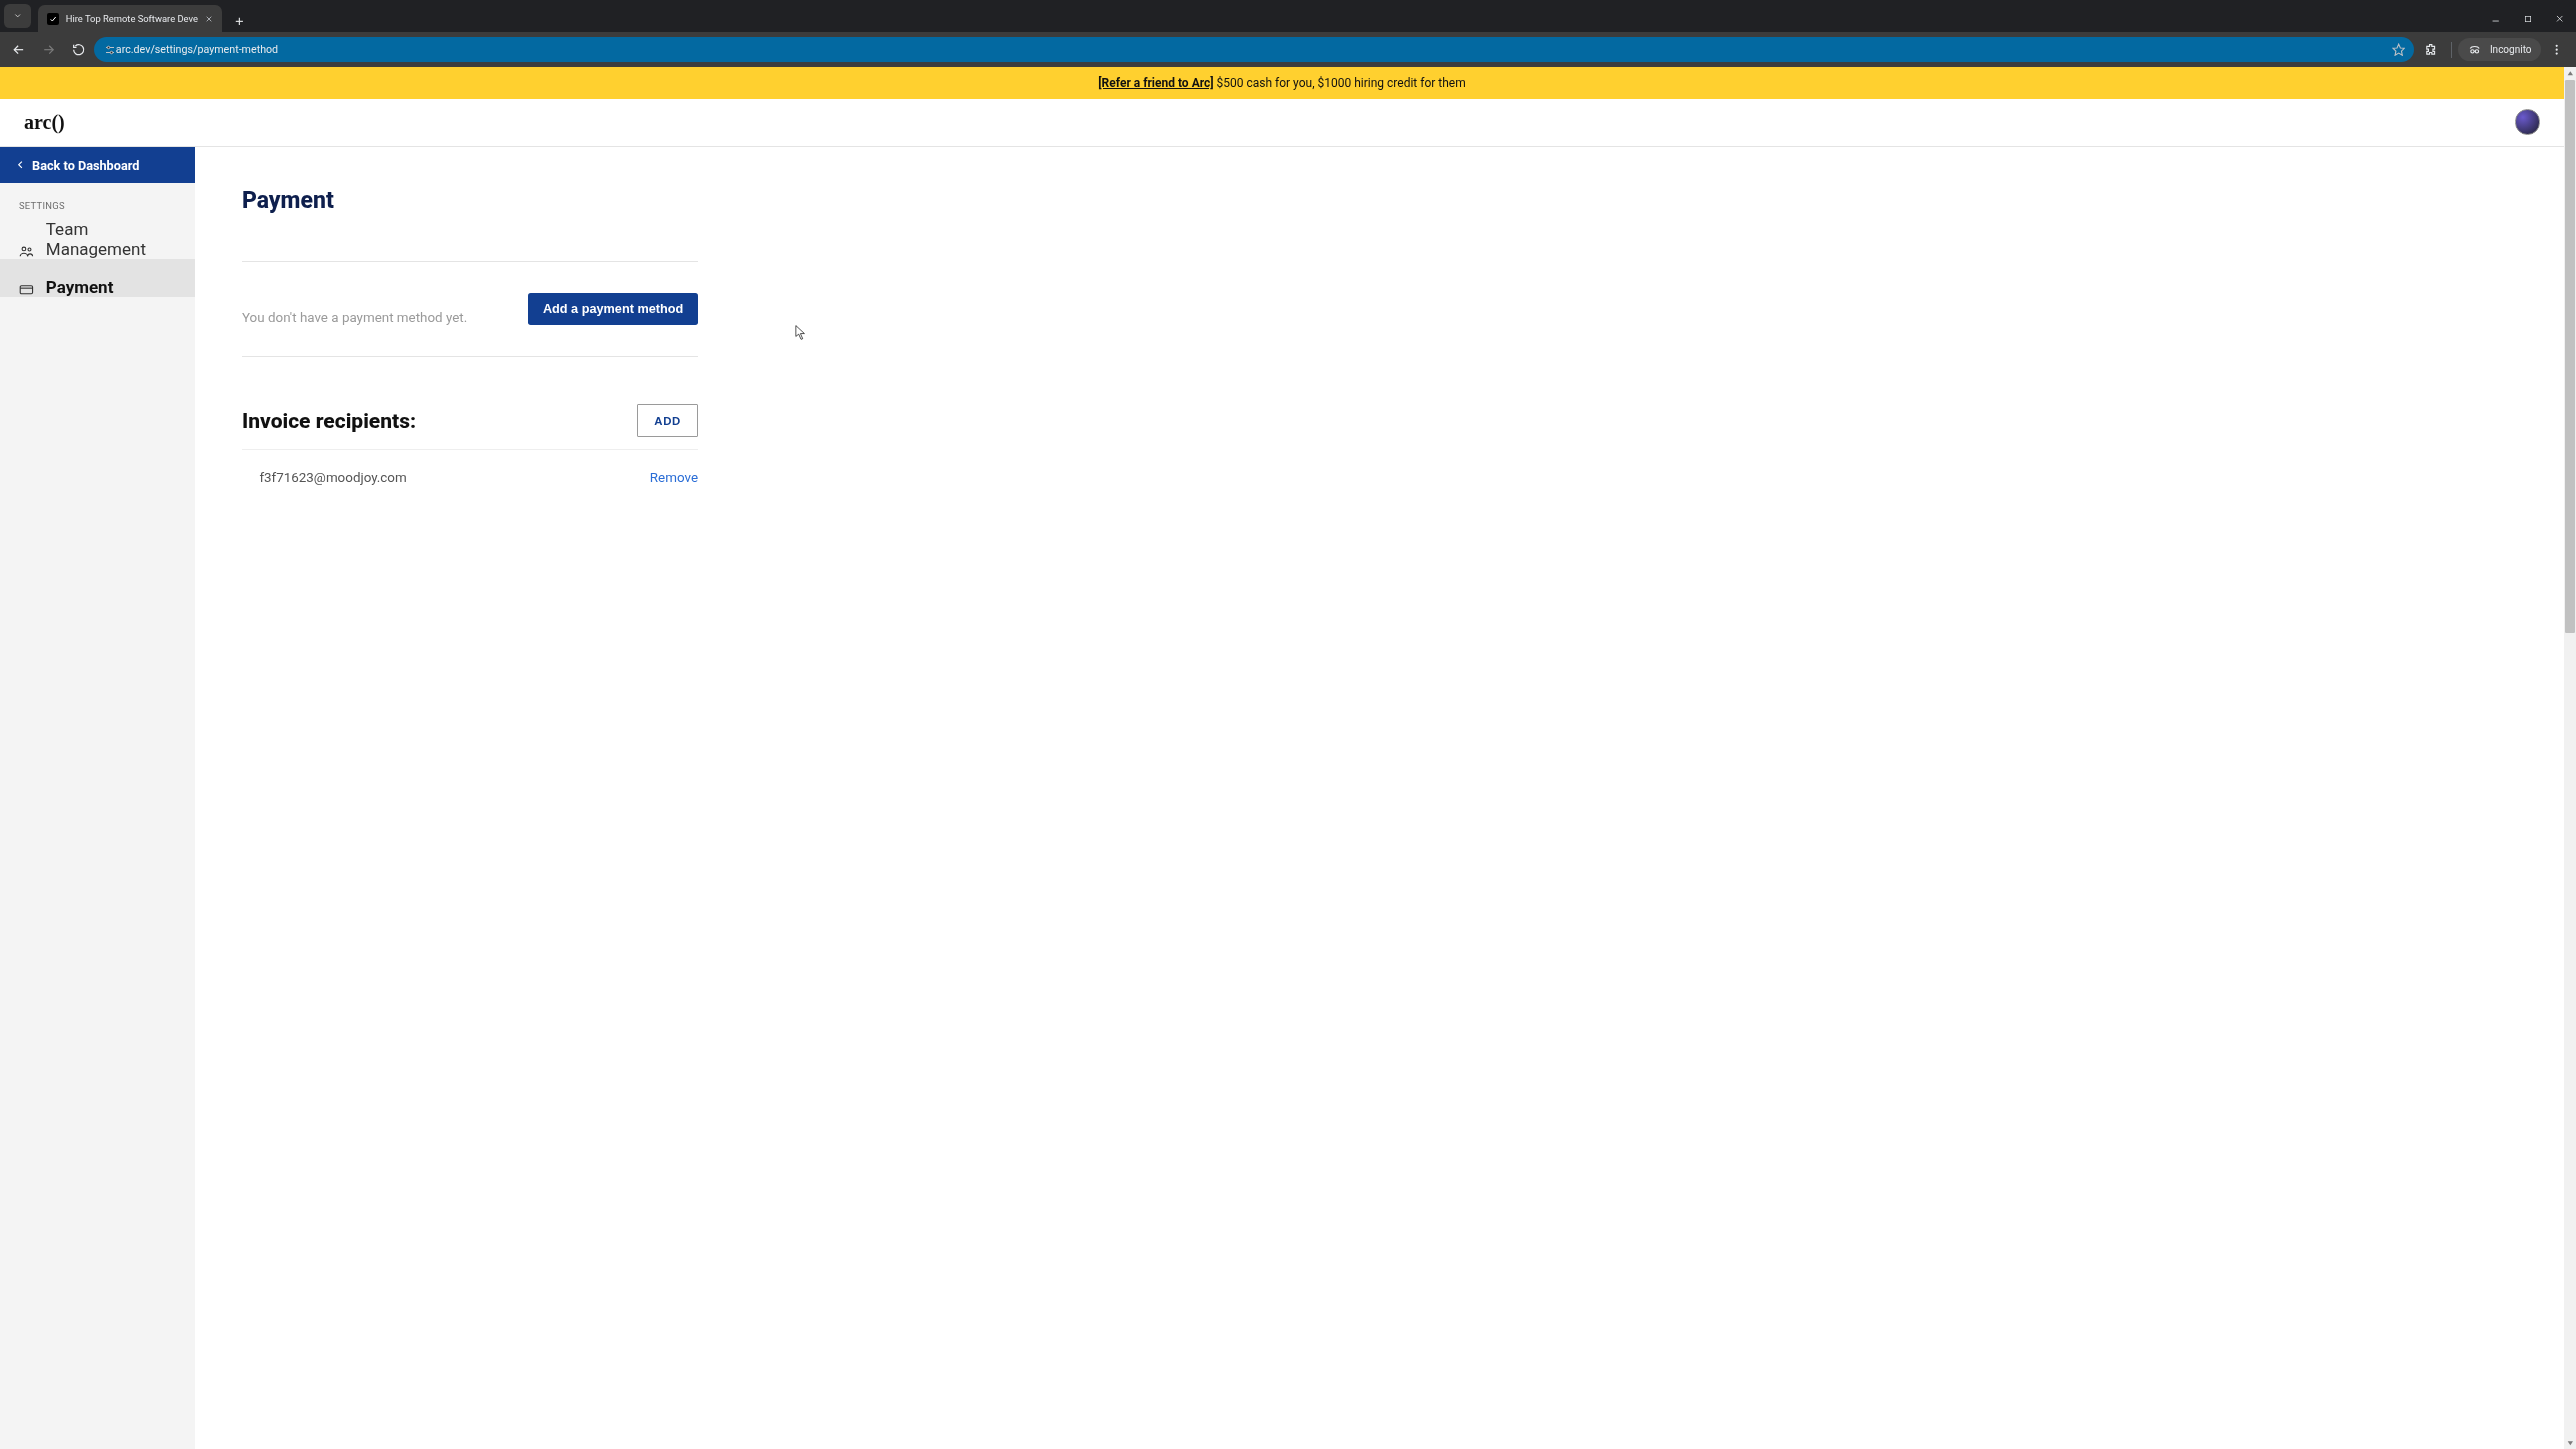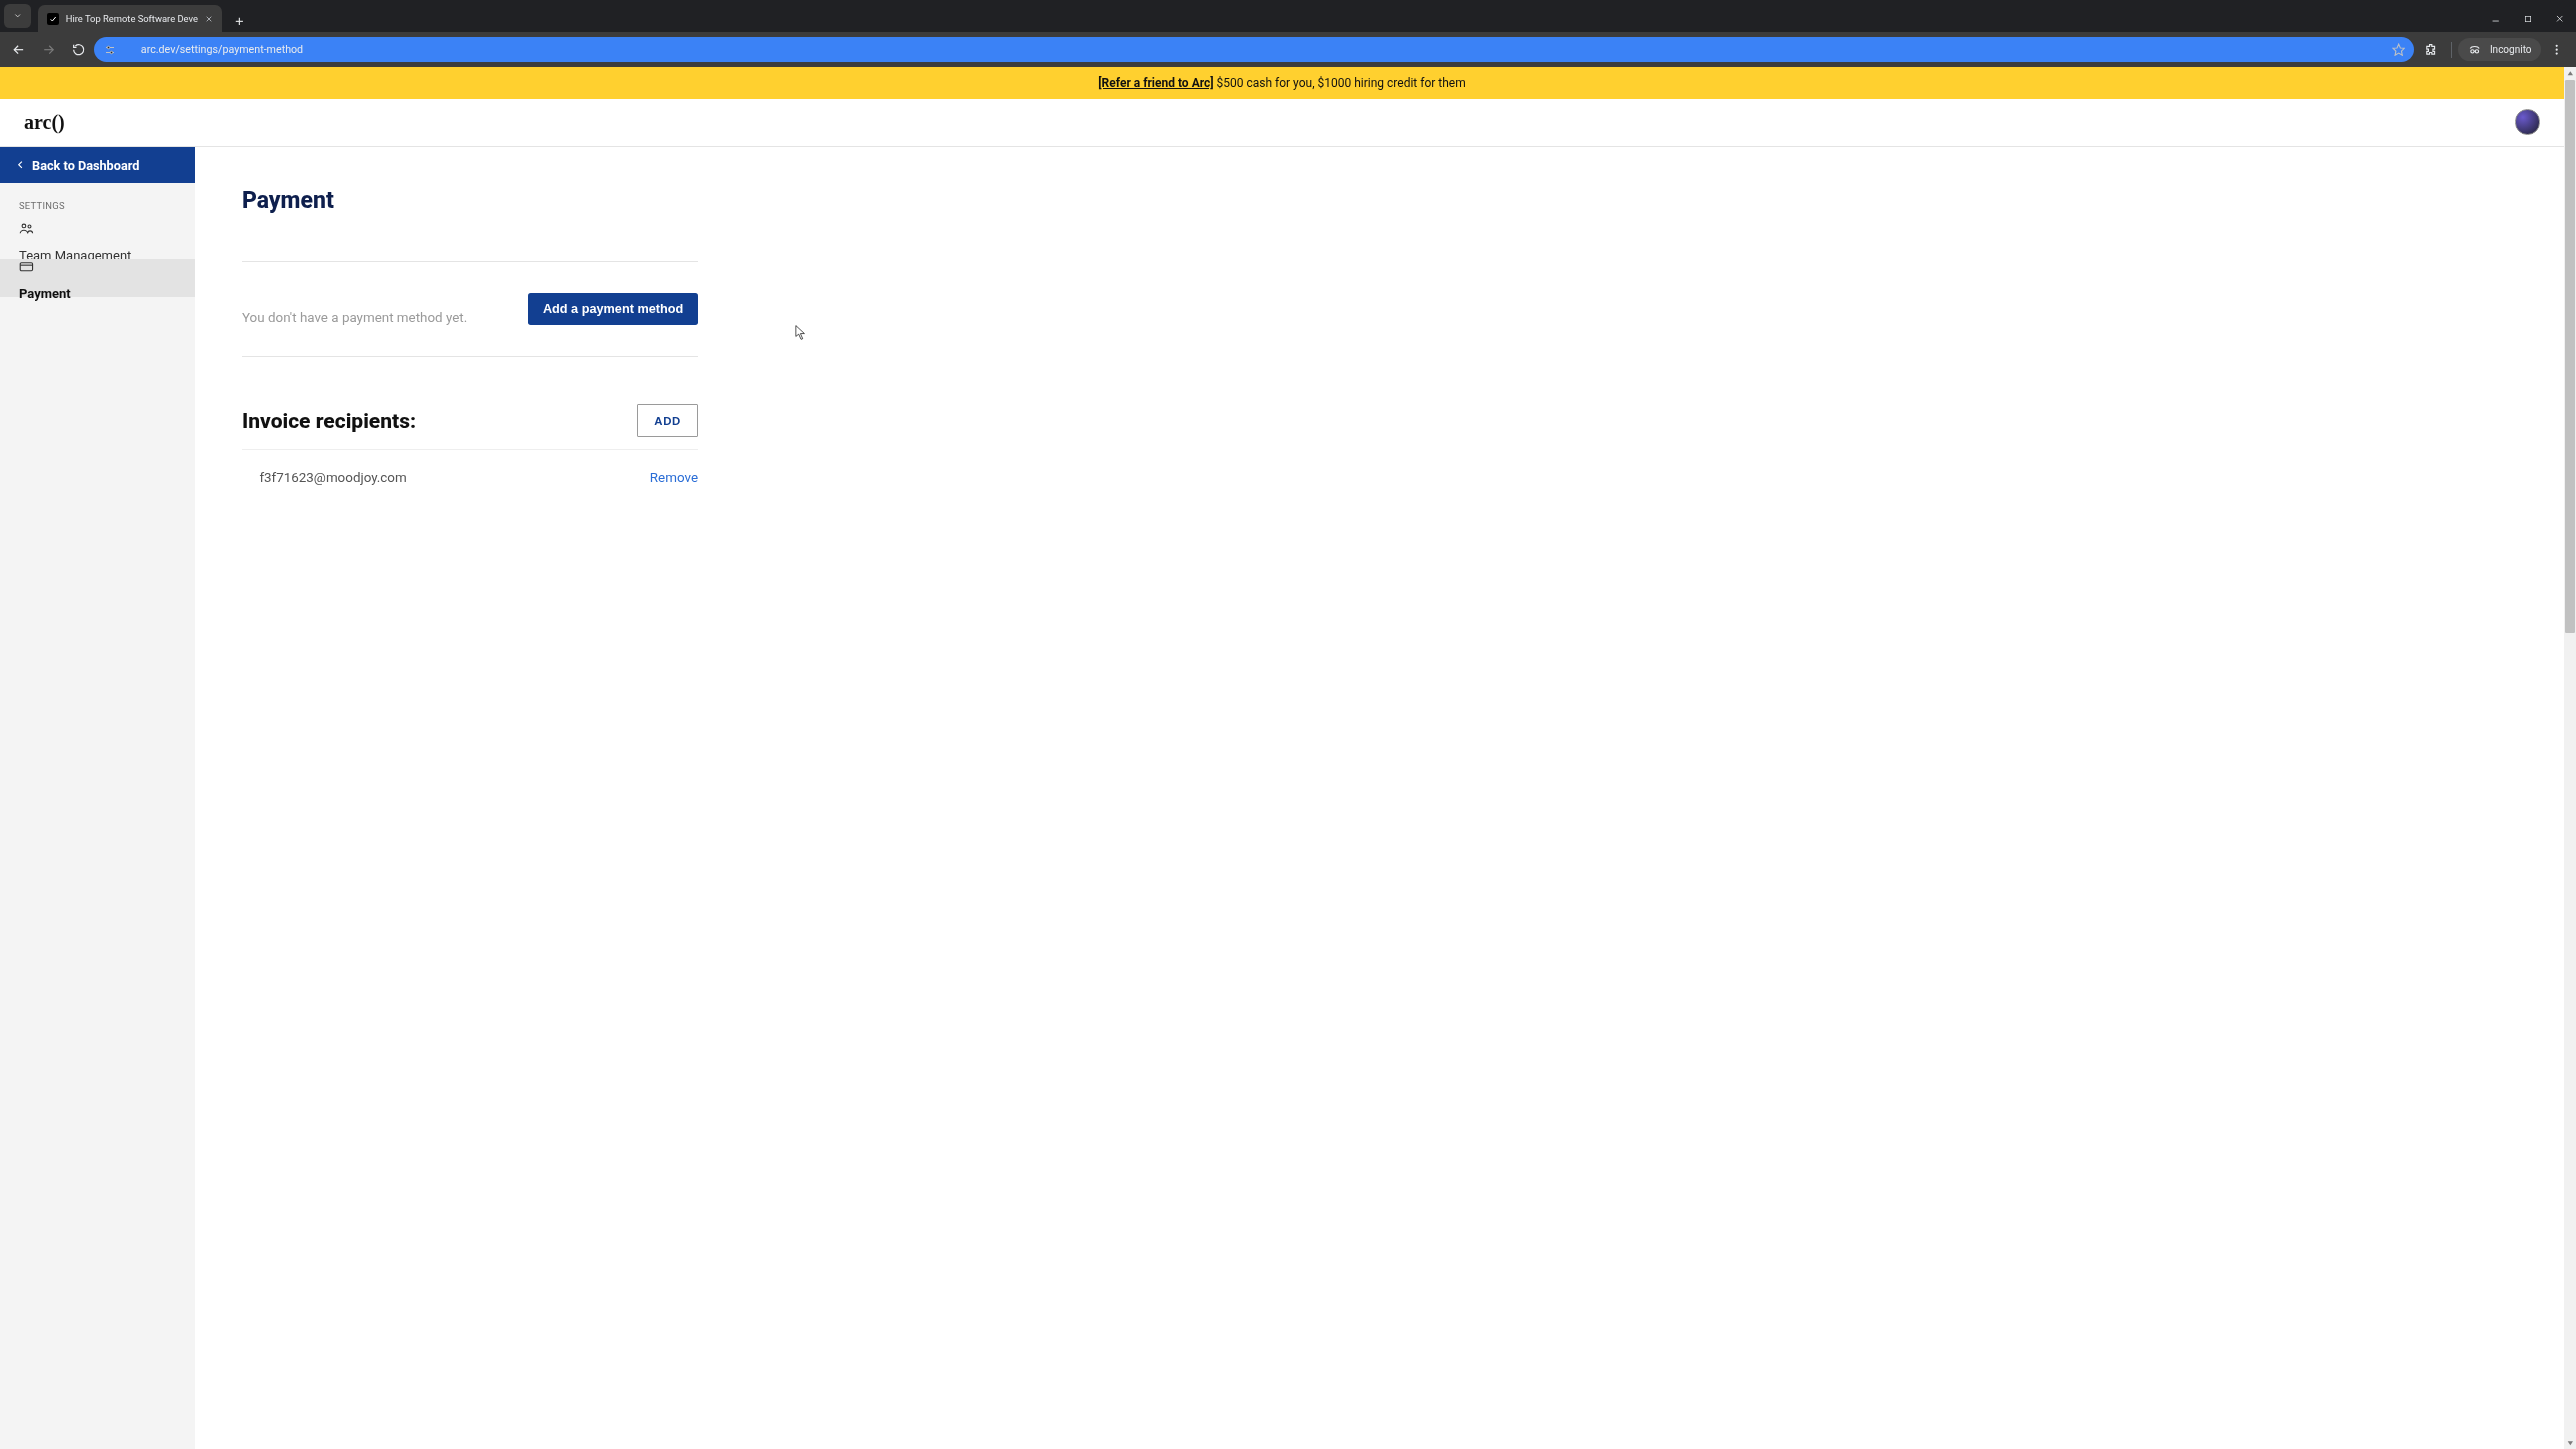--- a/index.html
+++ b/index.html
@@ -15,21 +15,21 @@
   .tab .close { color:#bdc1c6; }
   .newtab { width:21.5px; height:21.5px; margin-left:6.7px; display:flex; align-items:center; justify-content:center; color:#e8eaed; }
   .titlebar .spacer { flex:1; }
   .win-controls { display:flex; color:#e8eaed; }
   .win-btn { width:32px; height:27px; display:flex; align-items:center; justify-content:center; }
 
   
   .toolbar { height: 35px; background: #3c3c3c; display:flex; align-items:center; padding: 0 5.4px; gap:2.7px; }
   .icon-btn { width:27px; height:27px; display:flex; align-items:center; justify-content:center; color:#e8eaed; border-radius:50%; }
   .icon-btn.dim { color:#7a7a7a; }
-  .omnibox { flex:1; height:25.5px; background:#3b82f6; border-radius:13.4px; display:flex; align-items:center; padding:0 9.4px; color:#e8eaed; gap:25px; }
+  .omnibox { flex:1; height:25.5px; background:#0369a1; border-radius:13.4px; display:flex; align-items:center; padding:0 9.4px; color:#e8eaed; gap:0; }
   .omnibox .site-chip { color:#bdc1c6; font-size:9.4px; display:flex; align-items:center; gap:4px; }
   .omnibox .url { flex:1; font-size:10.7px; color:#e8eaed; }
   .omnibox .star { color:#bdc1c6; }
   .toolbar .right { display:flex; align-items:center; gap:2.7px; }
   .divider-v { width:0.7px; height:16px; background:#5f6368; margin:0 4px; }
   .incognito-chip { height:23px; background:#4a4a4a; border-radius:12px; display:flex; align-items:center; padding:0 9.4px; color:#e8eaed; gap:9px; font-size:10px; }
 
   
   .viewport { flex:1; display:flex; background:#fff; position:relative; overflow:hidden; }
   .scrollbar-v { position:absolute; right:0; top:0; width:12px; height:100%; background:#f1f1f1; }
@@ -47,21 +47,21 @@
 
   .header { height:47px; display:flex; align-items:center; padding:0 24px; justify-content:space-between; border-bottom:0.7px solid transparent; }
   .logo { font-size:20px; font-weight:700; letter-spacing:0; color:#111; font-family: Georgia, 'Times New Roman', serif; }
   .avatar { width:25.5px; height:25.5px; border-radius:50%; background: radial-gradient(circle at 30% 30%, #6a5acd, #1e1e2f); border:0.7px solid #888; }
 
   .body { flex:1; display:flex; border-top:0.7px solid #e4e4e4; }
 
   .sidebar { width:195px; background:#f4f4f4; display:flex; flex-direction:column; }
   .back { background:#123f91; color:#ffffff; height:36px; display:flex; align-items:center; padding:0 16px; font-size:12.7px; font-weight:700; gap:6.7px; }
   .side-heading { padding:17.4px 19px 9.4px; color:#6d6d6d; font-size:9.4px; letter-spacing:0.3px; }
-  .side-item { height:38px; display:flex; align-items:flex-start; padding:0 19px; gap:12px; font-size:13px; color:#333;flex-direction:column; }
+  .side-item { height:38px; display:flex; align-items:flex-end; padding:0 19px; gap:12px; font-size:17px; color:#333; }
   .side-item.active { background:#e3e3e3; font-weight:700; color:#111; }
   .side-icon { width:14.8px; height:14.8px; display:flex; align-items:center; justify-content:center; color:#333; }
 
   .main { flex:1; padding: 40px 47px; }
   .page-title { font-size:23px; font-weight:800; color:#0e1f4d; margin-bottom:47px; }
 
   .panel { max-width:456px; }
   .hr { height:0.7px; background:#e4e4e4; }
   .pm-row { display:flex; align-items:flex-end; justify-content:space-between; padding:31px 0; }
   .pm-text { color:#9a9a9a; font-size:13.4px; }

